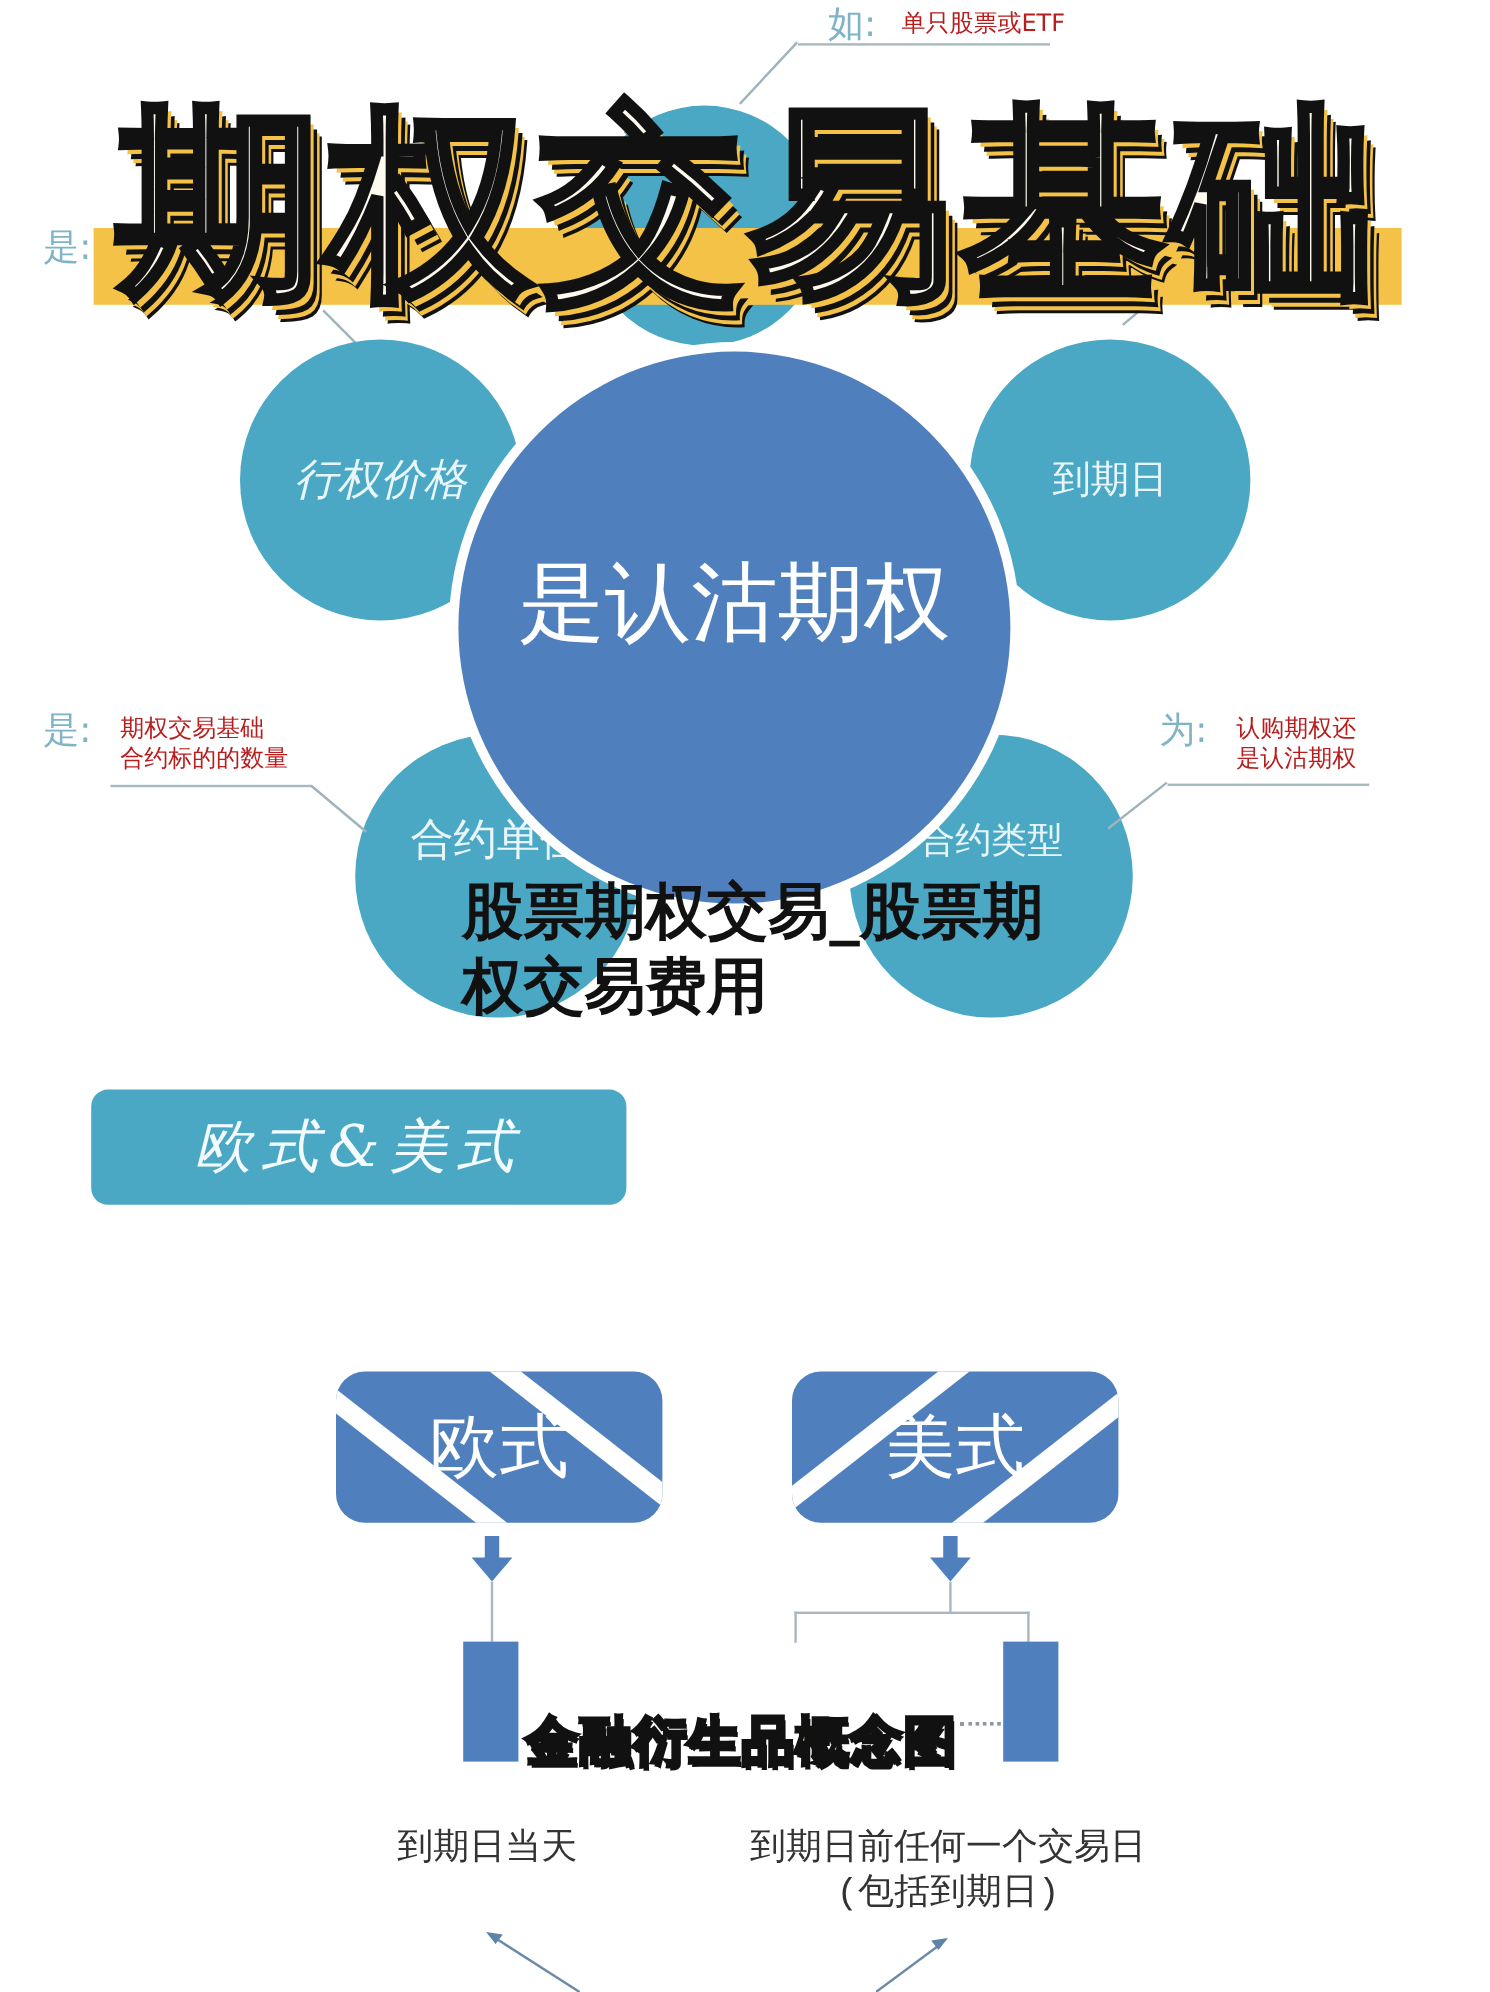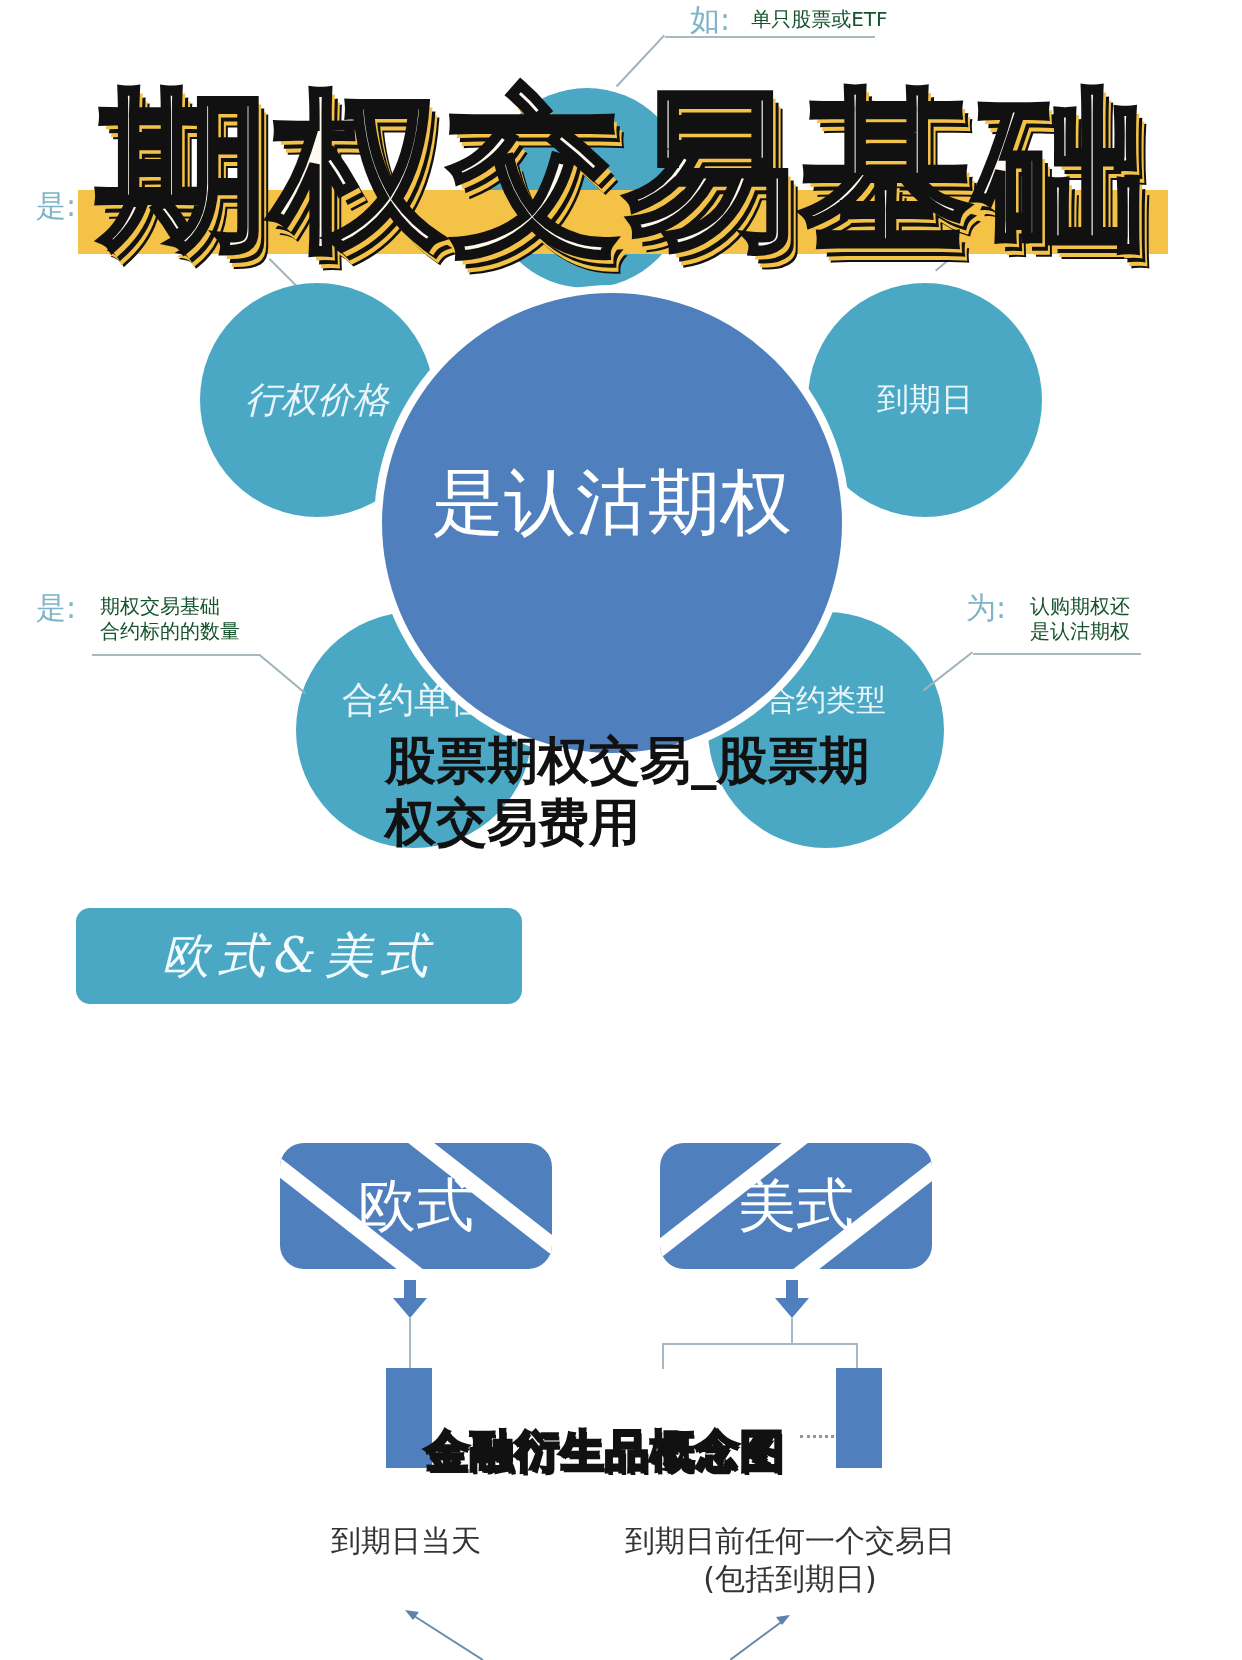--- a/index.html
+++ b/index.html
@@ -8,21 +8,21 @@
     background: #ffffff;
     font-family: "DejaVu Sans", "Liberation Sans", sans-serif;
   }
   .abs { position: absolute; }
   .circle { position: absolute; border-radius: 50%; display: flex; align-items: center; justify-content: center; }
   .teal { background: #4aa8c4; color: #e8f6fb; }
   .blue { background: #4f80bd; color: #ffffff; }
   .ring { box-shadow: 0 0 0 8px #ffffff; }
   .line { position: absolute; background: #9fb3ba; height: 2px; transform-origin: 0 0; }
   .note-prefix { color: #7fb3c6; font-size: 30px; }
-  .note-text { color: #14532d; font-size: 20px; line-height: 25px; }
+  .note-text { color: #b91c1c; font-size: 20px; line-height: 25px; }
   .hline { position: absolute; height: 2px; background: #a6bac0; }
 
   
   .title-band {
     position: absolute; left: 78px; top: 190px; width: 1090px; height: 64px;
     background: #f4c246;
   }
   .big-title {
     position: absolute; left: 70px; top: 80px; width: 1110px; text-align: center;
     font-size: 170px; font-weight: bold; letter-spacing: 6px; line-height: 180px;
@@ -47,24 +47,24 @@
     position: absolute; width: 272px; height: 126px; border-radius: 24px; background: #4f80bd;
     overflow: hidden; display: flex; align-items: center; justify-content: center;
     color: #fff; font-size: 58px;
   }
   .slash { position: absolute; width: 16px; height: 260px; background: #fff; }
 
   .arrow-down { position: absolute; width: 34px; height: 40px; }
   .vbar { position: absolute; width: 46px; height: 100px; background: #4f80bd; }
   .conn { position: absolute; background: #a8b8c0; }
 
-  .bottom-label { position: absolute; color: #333; font-size: 30px; text-align: center; line-height: 38px; }
+  .bottom-label { position: absolute; color: #333; font-size: 30px; text-align: center; line-height: 38px; font-family: Liberation Mono, monospace; }
 
   .caption {
-    position: absolute; left: 425px; top: 1422px; font-size: 44px; font-weight: bold;
+    position: absolute; left: 438px; top: 1422px; font-size: 44px; font-weight: bold;
     color: #f3d08a; -webkit-text-stroke: 3px #111; letter-spacing: 1px;
     text-shadow: 2px 3px 0 #111;
   }
 </style>
 </head>
 <body>
 
 <div class="abs" style="left:690px; top:0px;">
   <span class="note-prefix">如:</span>
   <span class="note-text" style="margin-left:16px; position:relative; top:-4px;">单只股票或ETF</span>

